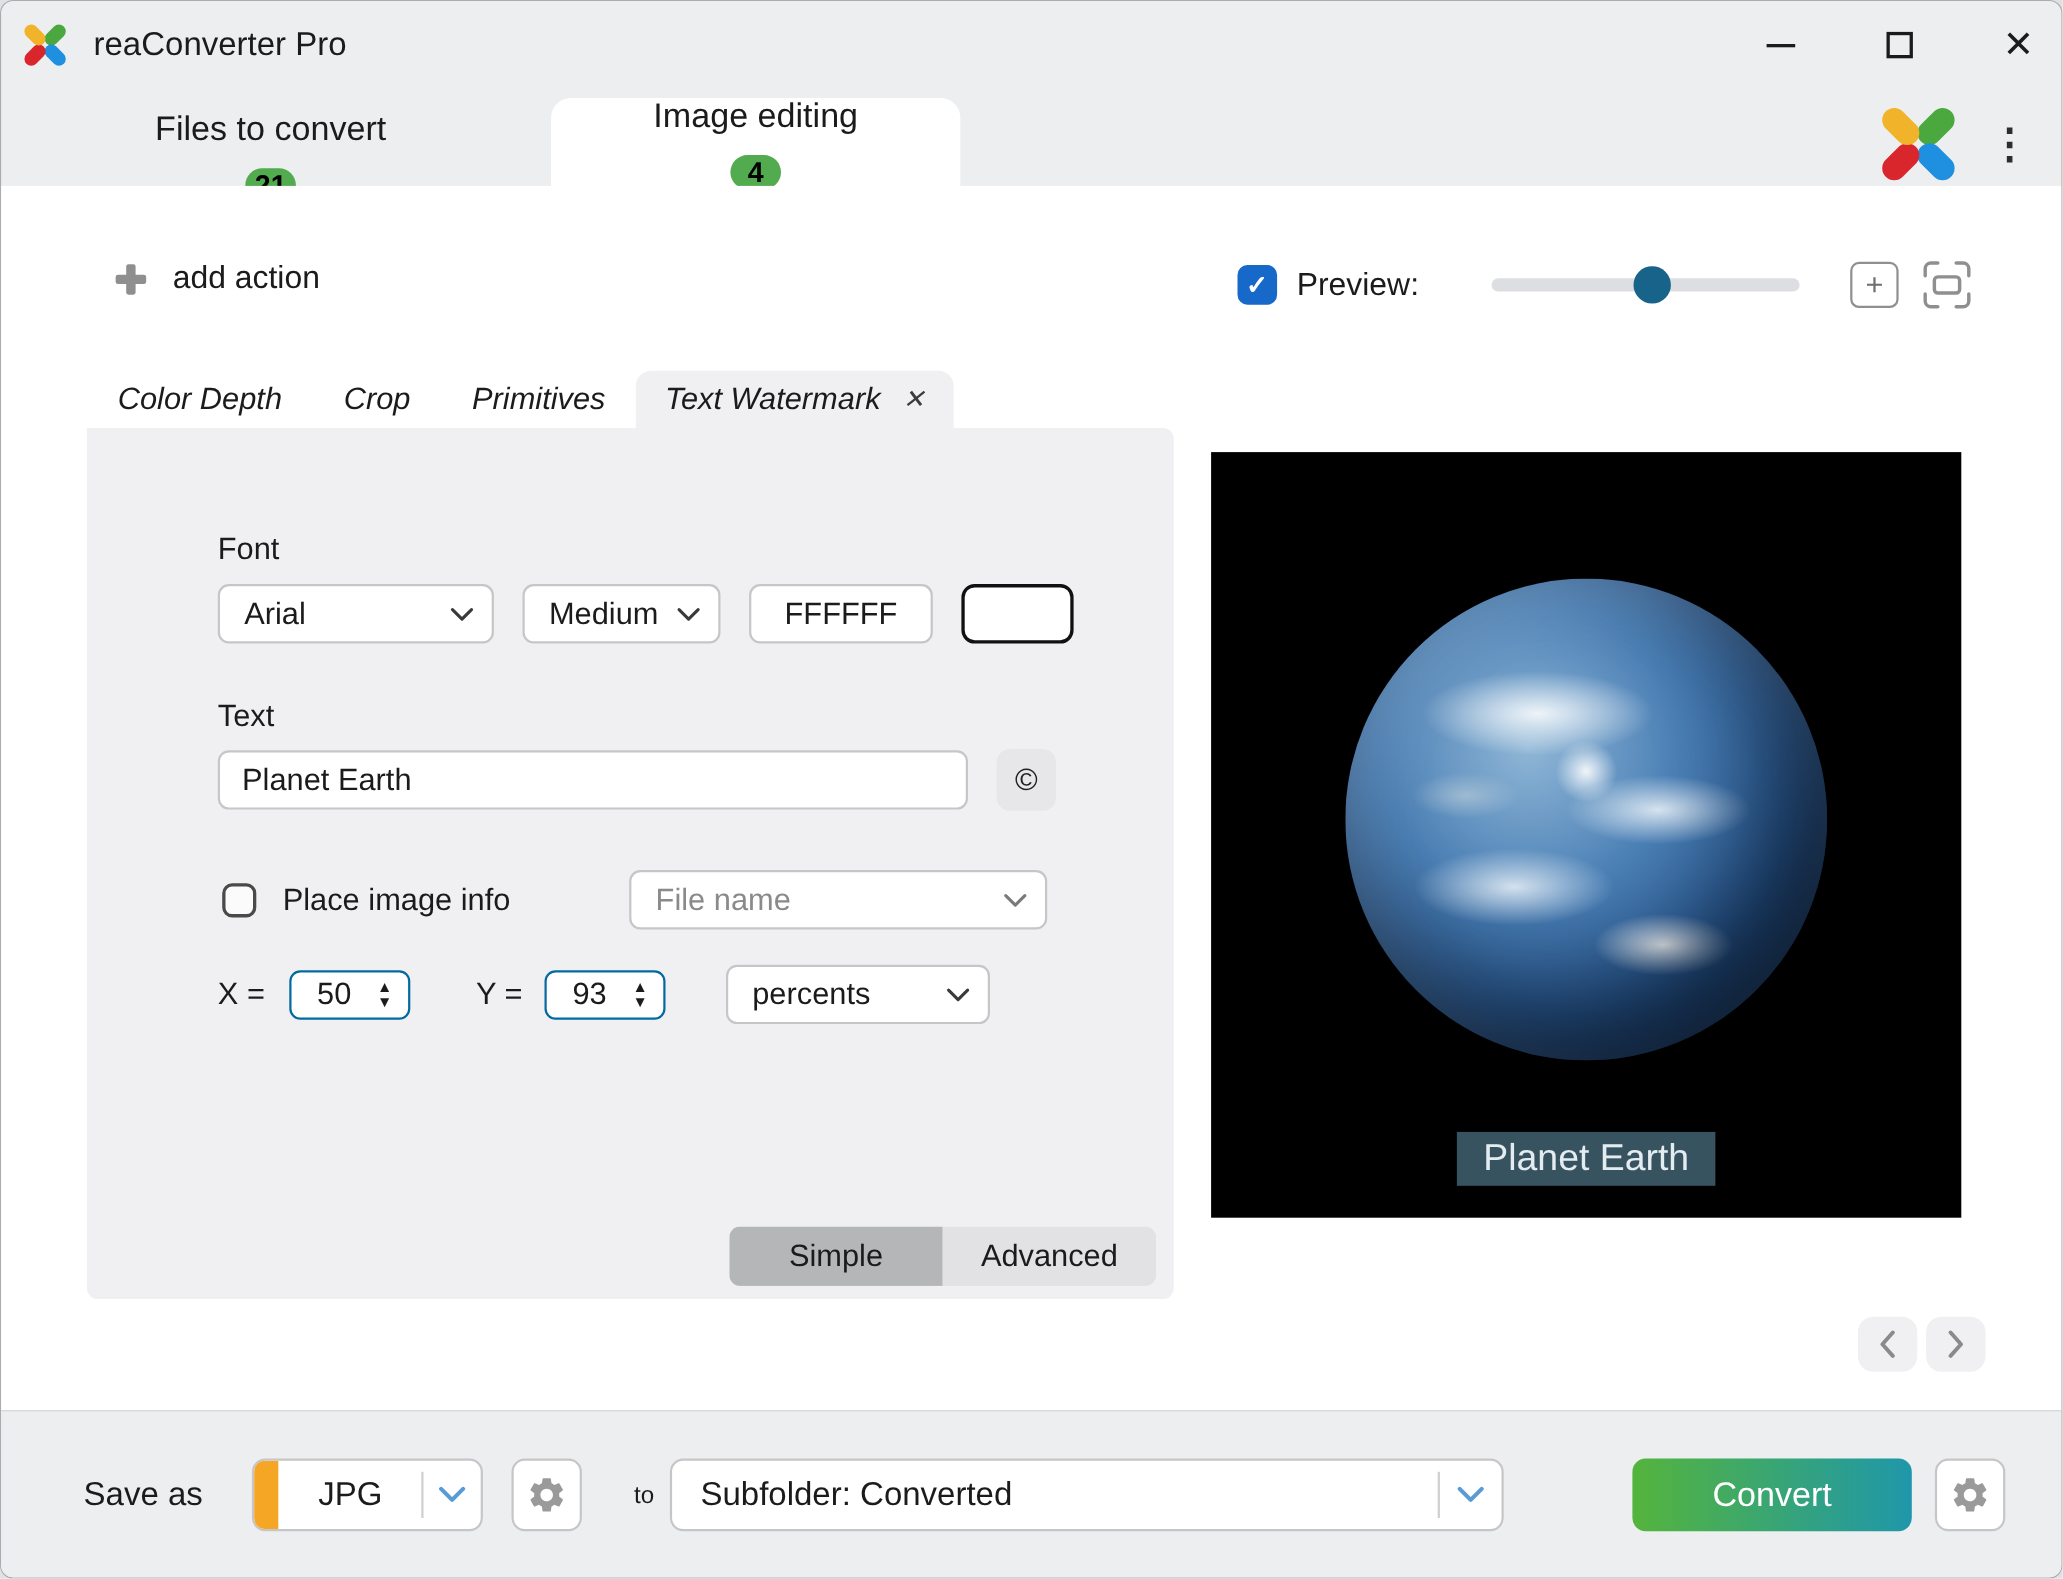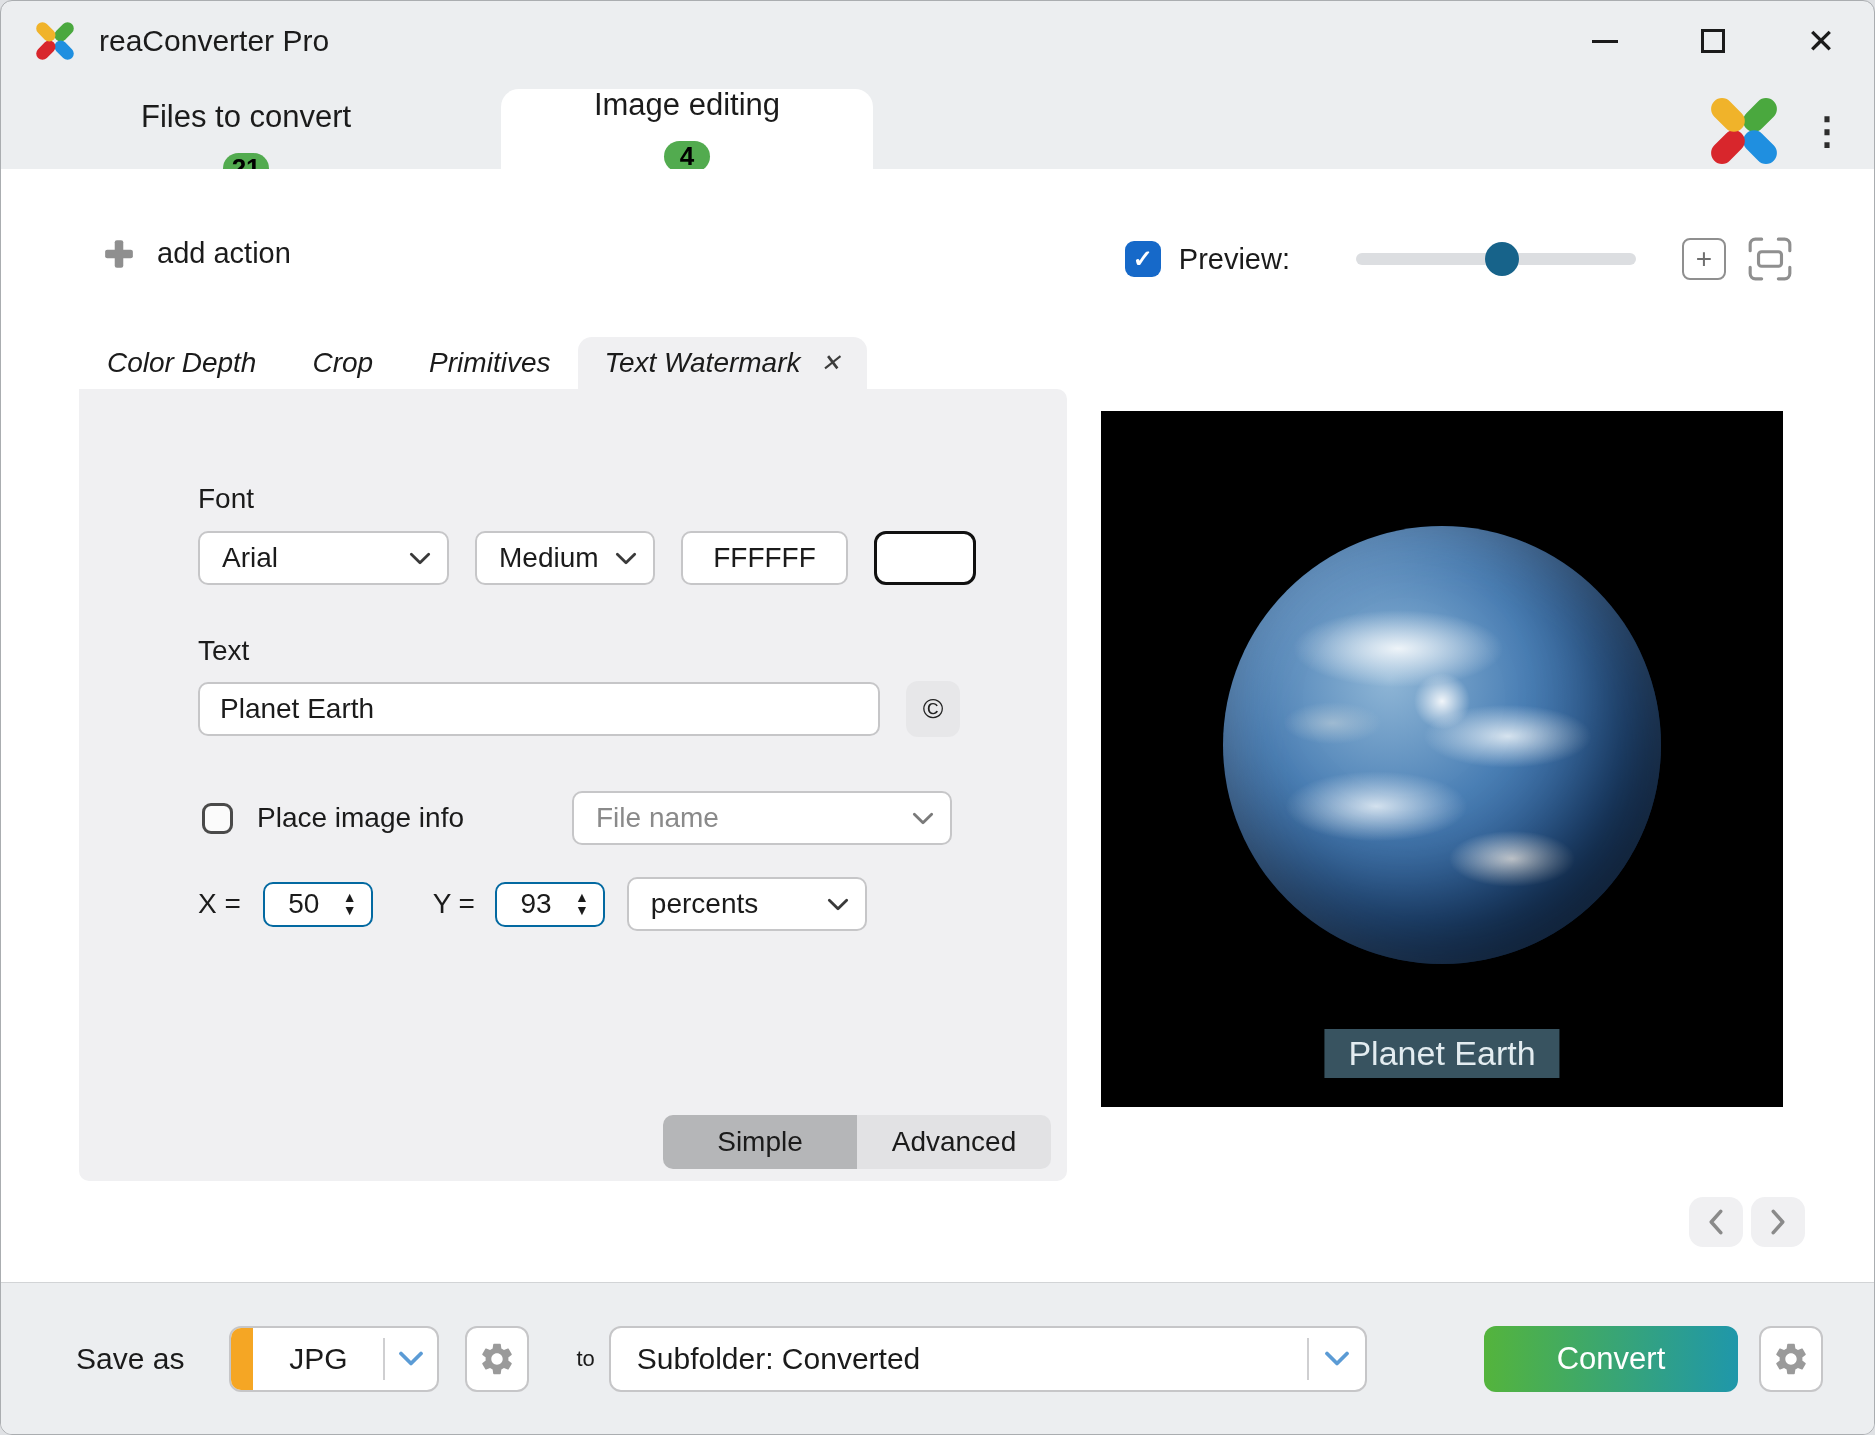--- a/index.html
+++ b/index.html
@@ -1,20 +1,20 @@
 <!DOCTYPE html>
 <html><head>
 <meta charset="utf-8">
 <style>
   * { margin:0; padding:0; box-sizing:border-box; }
   html,body { width:1875px; height:1435px; background:#dfe1e4; font-family:"Liberation Sans", sans-serif; color:#1b1b1b; }
   .window { position:relative; width:1875px; height:1435px; background:#eceef0; border:1px solid #aaadb0; border-radius:12px; overflow:hidden; }
 
   
-  .titlebar { position:absolute; top:0; left:0; right:0; height:80px; display:flex; align-items:center; padding:0 30px; }
+  .titlebar { position:absolute; top:0; left:0; right:0; height:80px; display:flex; align-items:center; padding:0 16px; }
   .app-logo { width:48px; height:48px; }
   .app-title { margin-left:20px; font-size:30px; }
   .win-controls { margin-left:auto; display:flex; align-items:center; gap:62px; }
   .win-btn { width:46px; height:46px; display:flex; align-items:center; justify-content:center; cursor:pointer; }
   .glyph-min { width:26px; height:3px; background:#1b1b1b; }
   .glyph-max { width:24px; height:24px; border:3px solid #1b1b1b; }
   .glyph-close { font-size:34px; line-height:1; font-weight:400; }
 
   
   .tabrow { position:absolute; top:80px; left:0; right:0; height:88px; }
@@ -251,21 +251,21 @@
             </span>
         </div>
         <span style="font-size:28px; margin-left:60px;">Y =</span>
         <div class="spinner" style="margin-left:20px;">
           <span class="spin-val">93</span>
           <span class="spin-arrows">
               <span>▲</span>
               <span>▼</span>
             </span>
         </div>
-        <div class="ctl" style="width:240px; margin-left:22px;">
+        <div class="ctl" style="width:240px; margin-left:55px;">
           <span class="ctl-text">percents</span>
           <span class="chev">
               <svg width="22" height="13" viewBox="0 0 20 12">
                 <path d="M2 2l8 8 8-8" fill="none" stroke="#3a3a3a" stroke-width="2.6" stroke-linecap="round" stroke-linejoin="round"></path>
               </svg>
             </span>
         </div>
       </div>
 
       <div class="segmented">

